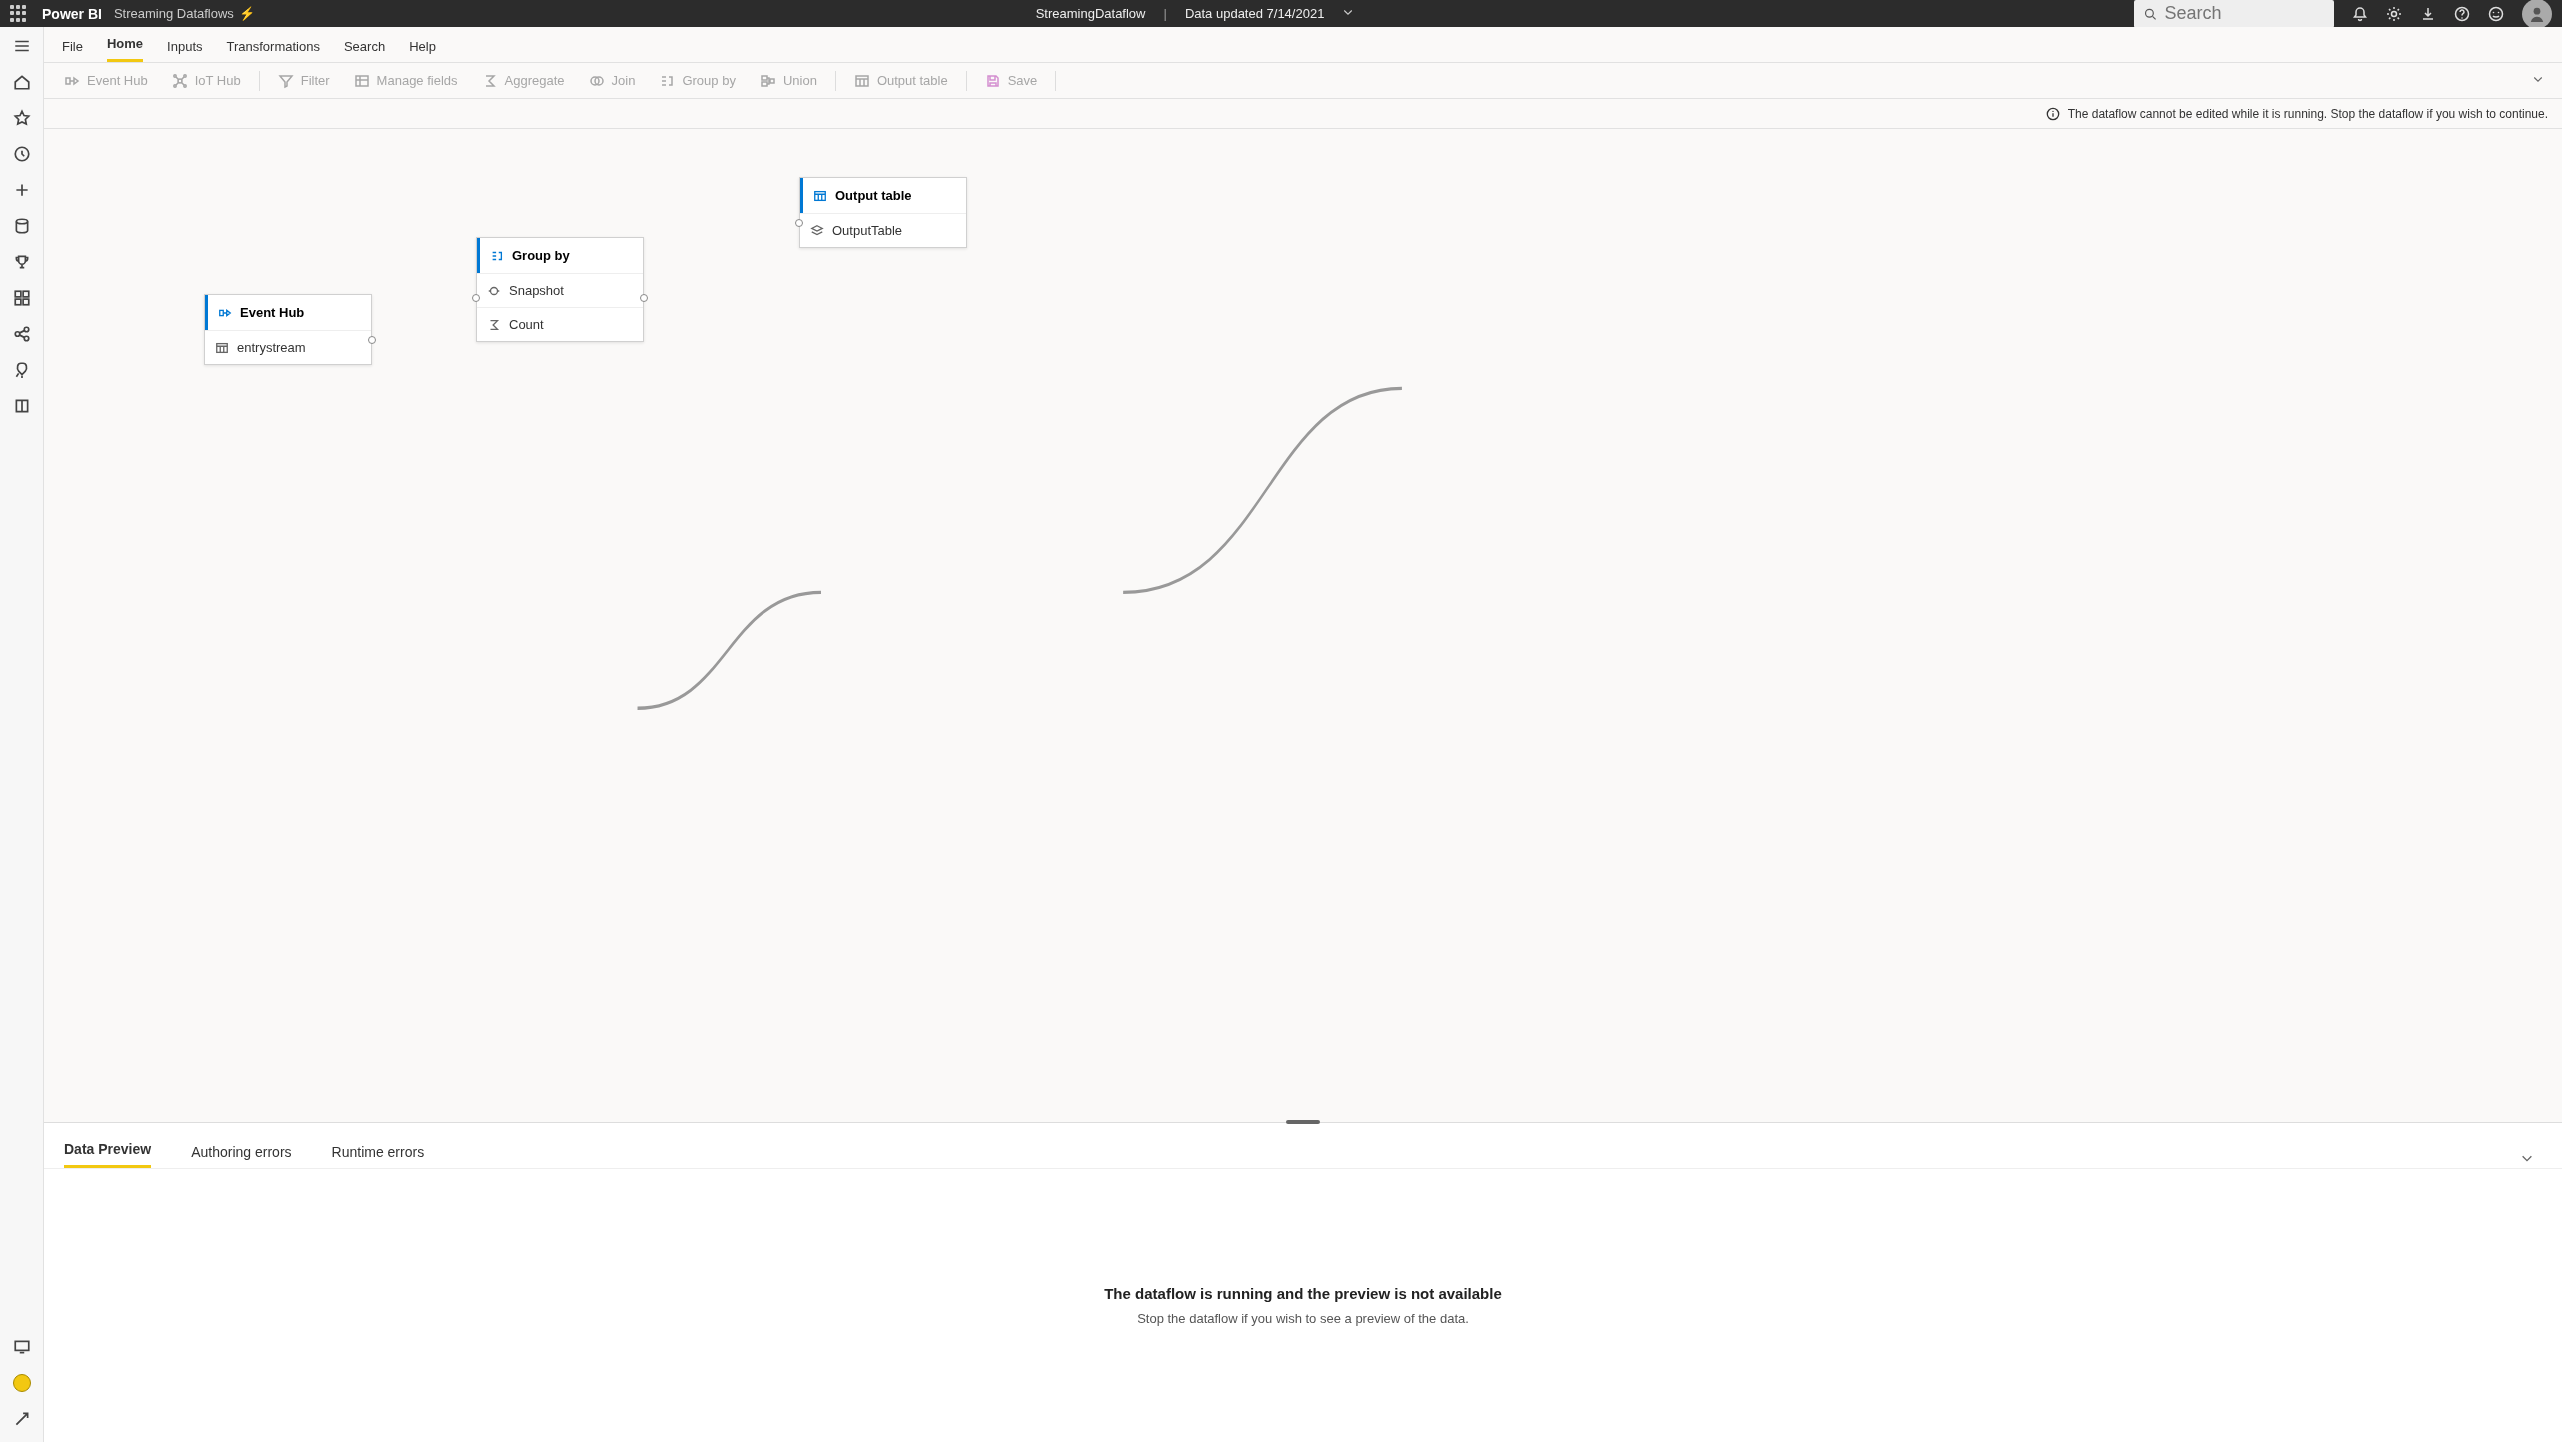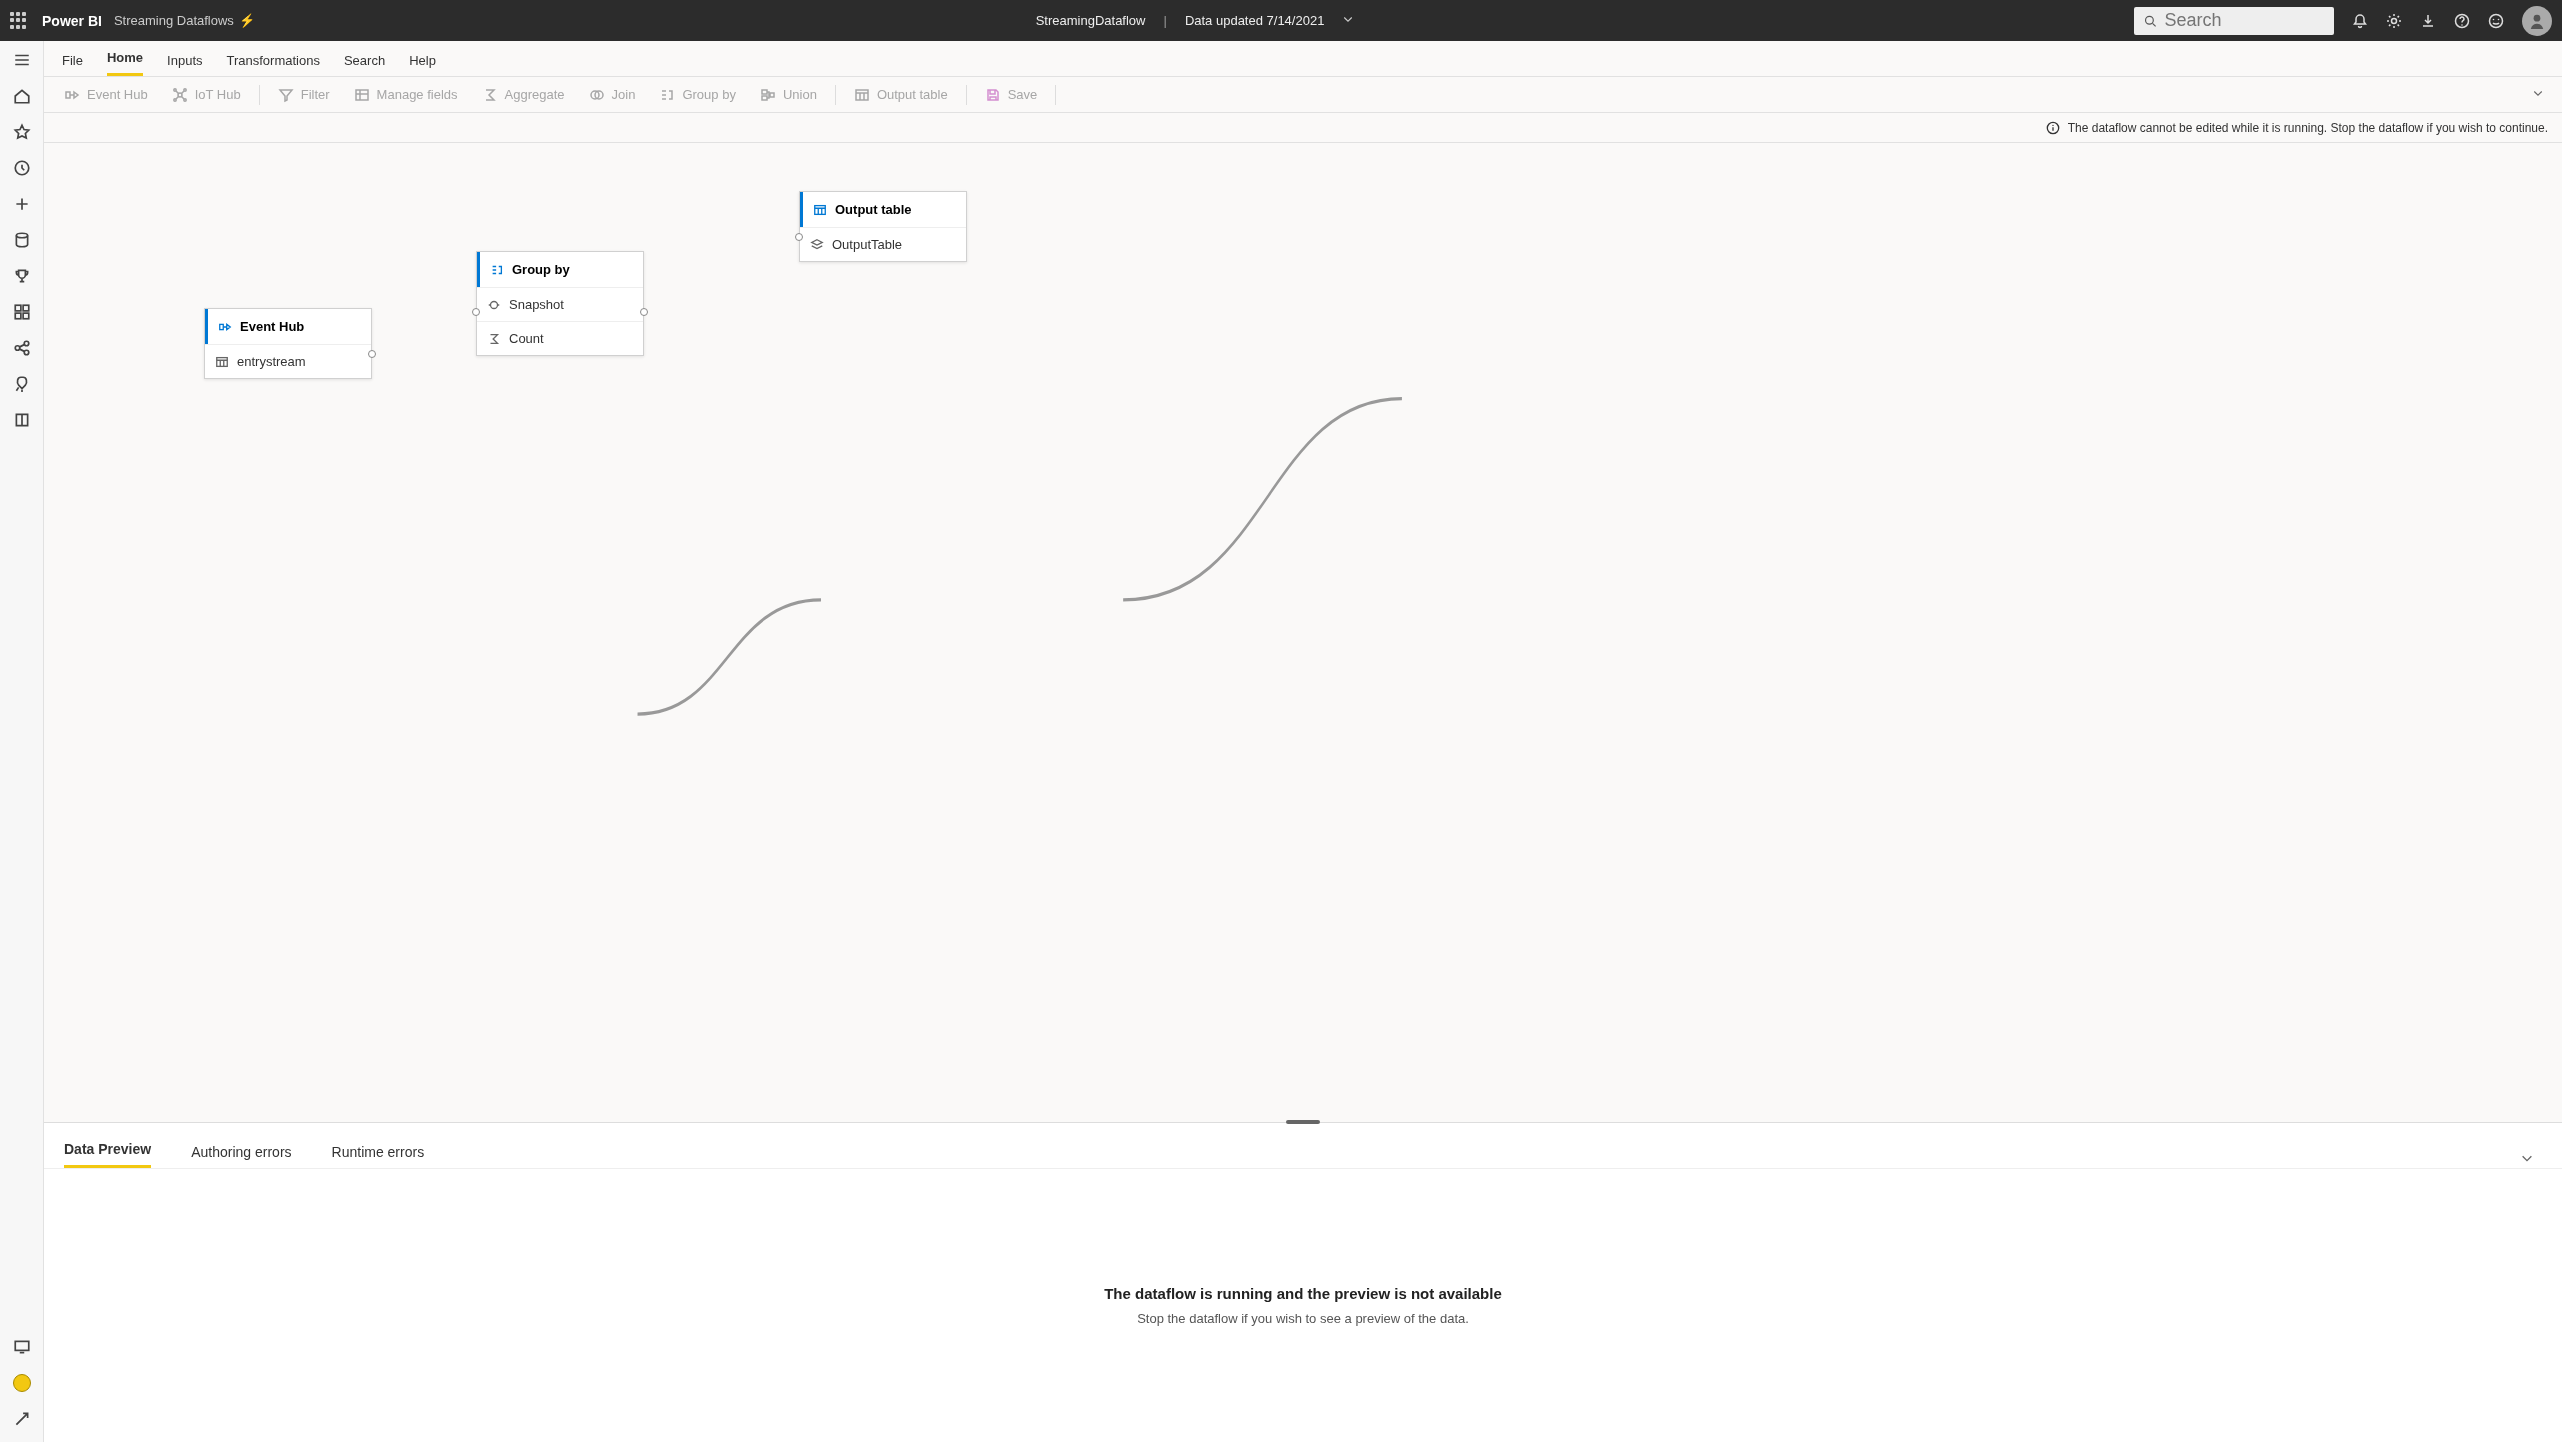--- a/index.html
+++ b/index.html
@@ -1,20 +1,20 @@
 <!DOCTYPE html>
 <html><head>
 <meta charset="utf-8">
 <style>
 * { box-sizing: border-box; margin: 0; padding: 0; font-family: "Segoe UI", Arial, sans-serif; }
 html, body { width: 100%; height: 100%; overflow: hidden; background: #f3f3f3; }
 .app { display: flex; flex-direction: column; height: 100vh; }
 
 
-.header { height:41px; background:#2c2c2c; color:#fff; display:flex; align-items:center; padding:0 10px; font-size:13px; }
+.header { height:27px; background:#2c2c2c; color:#fff; display:flex; align-items:center; padding:0 10px; font-size:13px; }
 .header .waffle { width:18px; height:18px; display:flex; flex-wrap:wrap; gap:2px; margin-right:14px; cursor:pointer; }
 .header .waffle span { width:4px; height:4px; background:#ccc; border-radius:1px; }
 .header .app-name { font-weight:600; font-size:14px; margin-right:12px; }
 .header .workspace { color:#ccc; font-size:13px; }
 .header .bolt { color:#ffb900; margin-left:6px; }
 .header .center { flex:1; display:flex; justify-content:center; align-items:center; gap:18px; color:#eee; }
 .header .center .sep { color:#999; }
 .header .chev { color:#ccc; }
 .header .right { display:flex; align-items:center; gap:18px; }
 .search-box { background:#eee; color:#555; height:28px; width:200px; border-radius:2px; display:flex; align-items:center; padding:0 10px; gap:8px; }

